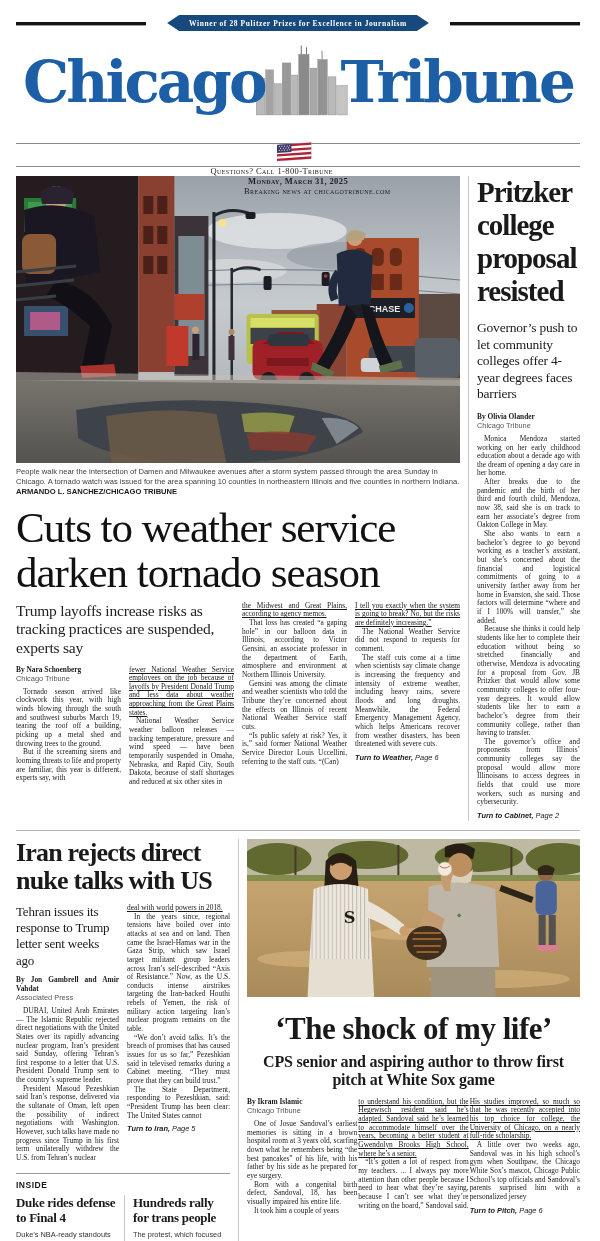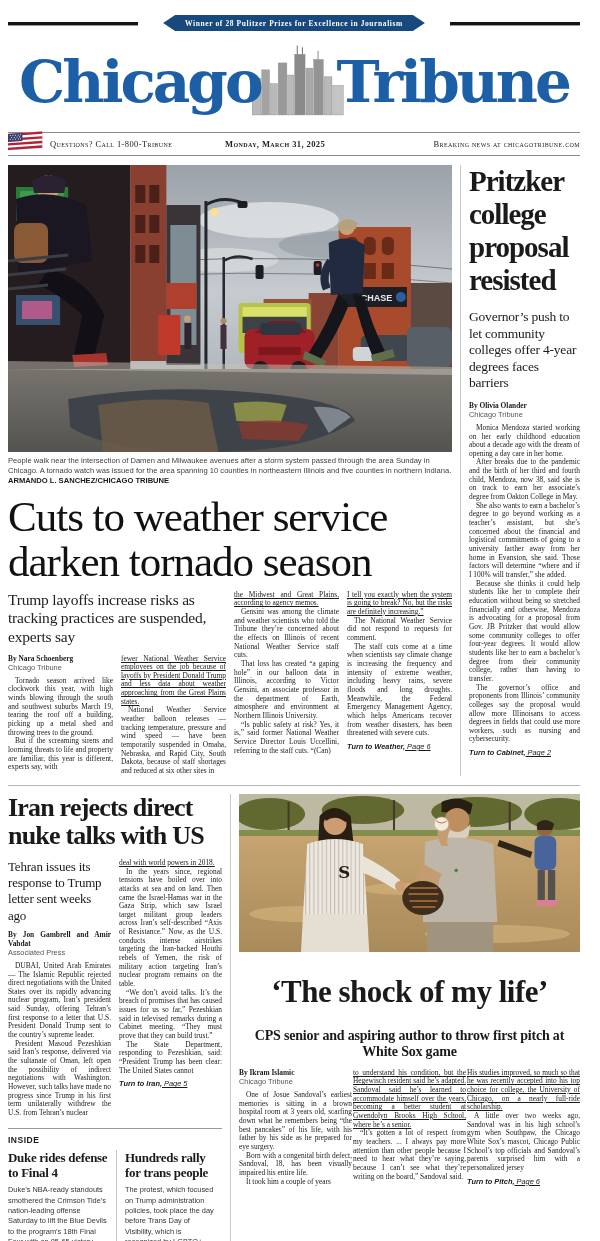--- a/index.html
+++ b/index.html
@@ -1,19 +1,19 @@
 <!DOCTYPE html>
 <html><head>
 <meta charset="utf-8">
 <style>
   * { margin:0; padding:0; box-sizing:border-box; }
   html,body { background:#f2f2ee; }
   .page {
     width:600px; height:1241px; background:#ffffff;
-    margin:0 auto; padding:10px 20px 0 8px; overflow:hidden;
+    margin:0 auto; padding:10px 20px 0 16px; overflow:hidden;
     font-family:"Liberation Serif", serif; color:#1a1a1a; position:relative;
   }
   
   .banner-row { position:relative; height:20px; margin-top:4px; }
   .banner-row::before, .banner-row::after {
     content:""; position:absolute; top:8px; height:3px; width:130px; background:#141414;
     border-bottom:1px solid #9a9a9a;
   }
   .banner-row::before { left:0; } .banner-row::after { right:0; }
   .ribbon {
@@ -27,35 +27,35 @@
   .masthead { display:flex; align-items:center; justify-content:center; height:92px; margin-top:2px; }
   .mast-word {
     font-family:"DejaVu Serif", serif; font-weight:bold; color:#1d5fa7;
     font-size:58px; letter-spacing:-3px; line-height:1;
   }
   .skyline { width:104px; height:80px; margin:0 -14px; position:relative; z-index:0; }
   .mast-word { position:relative; z-index:1; }
   
   .infobar {
     border-top:1px solid #888; border-bottom:1px solid #888;
-    margin-top:4px; height:24px; display:flex; align-items:center;
-    font-variant:small-caps; font-size:8.5px; letter-spacing:.4px; color:#222; position:relative;
+    margin-top:15px; height:24px; display:flex; align-items:center;
+    font-variant:small-caps; font-size:8.5px; letter-spacing:.4px; color:#222; position:relative;flex-direction:column;
   }
   .infobar .flag { width:36px; height:26px; margin:-4px 6px 0 0; flex:none; }
   .info-left { width:175px; }
   .info-center { flex:1; text-align:left; font-weight:bold; }
   .info-right { width:185px; text-align:right; }
   
   .story-body p { font-size:7.4px; line-height:1.17; text-align:justify; text-indent:7px; }
   .story-body p.noindent { text-indent:0;text-decoration:underline; }
   .byline { font-size:7.6px; font-weight:bold; text-indent:0 !important; margin-bottom:1px; }
   .byline-org { font-size:6.8px; color:#555; text-indent:0 !important; margin-bottom:4px; font-family:"Liberation Sans", sans-serif; }
   .turn { font-family:"Liberation Sans", sans-serif; font-size:7px; margin-top:5px; text-indent:0 !important; }
   .turn .tb { font-weight:bold; font-style:italic; }
-  .turn .tp { font-style:italic;text-decoration:underline; }
+  .turn .tp { font-style:italic; }
   .caption { font-family:"Liberation Sans", sans-serif; font-size:7.6px; line-height:1.3; color:#3d3d3d; margin-top:4px; }
   .caption .credit { font-weight:bold; color:#1a1a1a; }
   hr.sec { border:0; border-top:1px solid #b5b5b5; margin:9px 0 0 0; }
   
   .main-grid { display:flex; margin-top:9px; }
   .main-left { width:444px; }
   .right-rail { flex:1; margin-left:8px; padding-left:8px; border-left:1px solid #c9c9c9; }
   .main-photo { width:444px; height:287px; display:block; }
   .main-headline { font-size:43px; line-height:1.06; font-weight:normal; letter-spacing:-1px; color:#111; margin:8px 0 6px 0; }
   .sub-row { display:flex; margin-top:0; }
@@ -68,22 +68,22 @@
   
   .rail-headline { font-size:29px; line-height:1.14; font-weight:bold; letter-spacing:-1px; margin-bottom:12px; }
   .rail-deck { font-size:13.5px; line-height:1.22; margin-bottom:10px; letter-spacing:-.2px; }
   
   .band { display:flex; margin-top:8px; }
   .band-left { width:214px; }
   .band-right { flex:1; margin-left:8px; padding-left:8px; border-left:1px solid #c9c9c9; }
   .iran-headline { font-size:26px; line-height:1.1; font-weight:bold; letter-spacing:-.8px; margin-bottom:8px; }
   .iran-deck { font-size:13px; line-height:1.25; margin-bottom:7px; letter-spacing:-.2px; }
   .bb-photo { width:100%; height:158px; display:block; }
-  .shock-headline { font-size:31px; text-align:center; font-weight:bold; letter-spacing:-.5px; margin-top:22px; }
-  .shock-deck { font-size:14px; font-weight:bold; text-align:center; margin:18px 0 9px 0; letter-spacing:-.2px; }
+  .shock-headline { font-size:31px; text-align:center; font-weight:bold; letter-spacing:-.5px; margin-top:14px; }
+  .shock-deck { font-size:16px; font-weight:bold; text-align:center; margin:6px 0 9px 0; letter-spacing:-.2px; }
   .threecol { display:flex; }
   .threecol .col { flex:1; }
   .threecol .col + .col { margin-left:1px; }
   
   .inside { border-top:1px solid #999; margin-top:10px; padding-top:6px; }
   .inside-label { font-family:"Liberation Sans", sans-serif; font-weight:bold; font-size:8.5px; letter-spacing:.5px; }
   .inside-items { display:flex; margin-top:5px; }
   .inside-item { width:100px; }
   .inside-item + .inside-item { margin-left:8px; padding-left:8px; border-left:1px solid #c9c9c9; }
   .inside-title { font-size:13px; font-weight:bold; line-height:1.18; letter-spacing:-.3px; margin-bottom:5px; }
@@ -294,22 +294,22 @@
             <div class="col">
               <p class="noindent">fewer National Weather Service employees on the job because of layoffs by President Donald Trump and less data about weather approaching from the Great Plains states.</p>
               <p>National Weather Service weather balloon releases — tracking temperature, pressure and wind speed — have been temporarily suspended in Omaha, Nebraska, and Rapid City, South Dakota, because of staff shortages and reduced at six other sites in</p>
             </div>
           </div>
         </div>
         <div class="sub-half">
           <div class="twocol">
             <div class="col">
               <p class="noindent">the Midwest and Great Plains, according to agency memos.</p>
+              <p>That loss has created “a gaping hole” in our balloon data in Illinois, according to Victor Gensini, an associate professor in the department of Earth, atmosphere and environment at Northern Illinois University.</p>
               <p>Gensini was among the climate and weather scientists who told the Tribune they’re concerned about the effects on Illinois of recent National Weather Service staff cuts.</p>
-              <p>That loss has created “a gaping hole” in our balloon data in Illinois, according to Victor Gensini, an associate professor in the department of Earth, atmosphere and environment at Northern Illinois University.</p>
               <p>“Is public safety at risk? Yes, it is,” said former National Weather Service Director Louis Uccellini, referring to the staff cuts. “(Can)</p>
             </div>
             <div class="col">
               <p class="noindent">I tell you exactly when the system is going to break? No, but the risks are definitely increasing.”</p>
               <p>The National Weather Service did not respond to requests for comment.</p>
               <p>The staff cuts come at a time when scientists say climate change is increasing the frequency and intensity of extreme weather, including heavy rains, severe floods and long droughts. Meanwhile, the Federal Emergency Management Agency, which helps Americans recover from weather disasters, has been threatened with severe cuts.</p>
               <p class="turn"><span class="tb">Turn to Weather,</span><span class="tp"> Page 6</span></p>
             </div>
           </div>
         </div>

